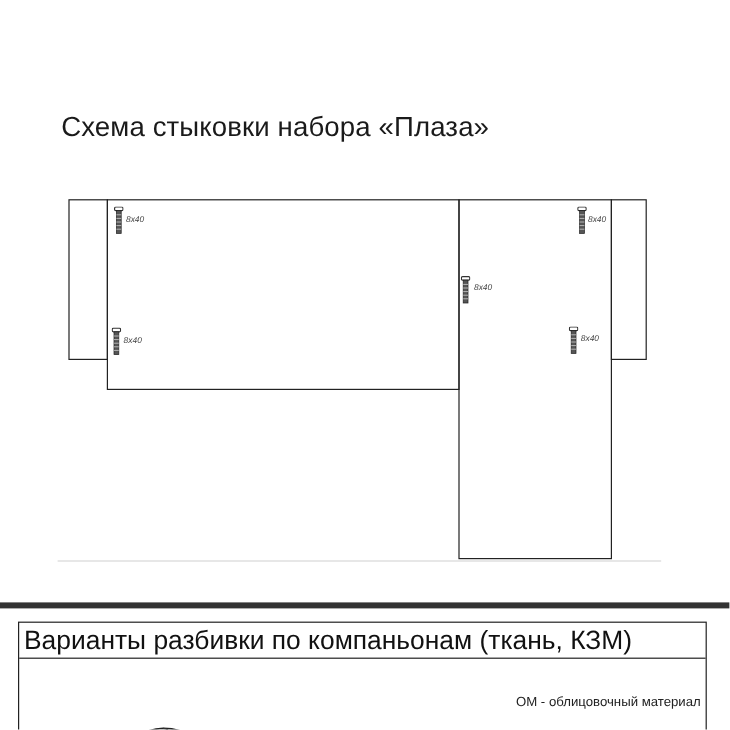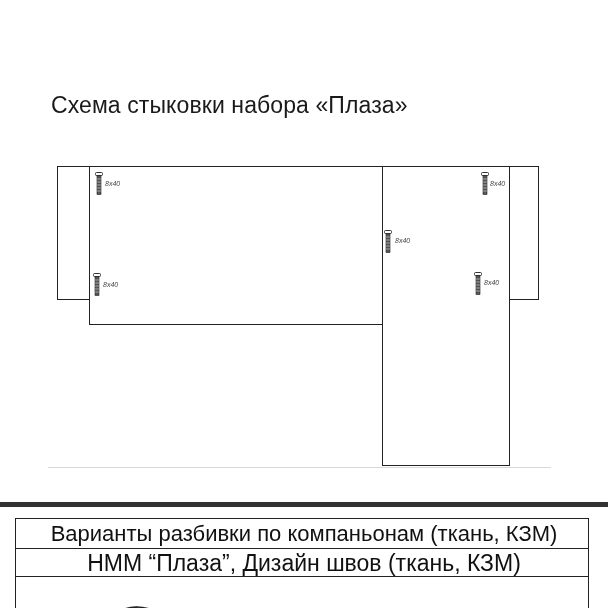--- a/index.html
+++ b/index.html
@@ -20,21 +20,21 @@
       position: absolute; font-size: 7px; font-style: italic; color: #444;
       font-family: "Liberation Sans", sans-serif; white-space: nowrap;
     }
     .divider-bar { position: absolute; left: 0; top: 502px; width: 608px; height: 5px; background: #333; }
     .table {
       position: absolute; left: 15px; top: 518px; width: 574px; height: 100px;
       border: 1.5px solid #222; box-sizing: border-box;
     }
     .row1, .row2 {
       position: absolute; left: 0; width: 100%; box-sizing: border-box;
-      border-bottom: 1.5px solid #222; white-space: nowrap; overflow: hidden; text-align: center;
+      border-bottom: 1.5px solid #222; white-space: nowrap; overflow: hidden;
     }
     .row1 { top: 0; height: 30px; font-size: 22px; line-height: 30px; padding-left: 4px; }
     .row2 { top: 30px; height: 28px; font-size: 23px; line-height: 28px; padding-left: 4px; }
     .note {
       position: absolute; right: 4px; top: 60px; font-size: 11px; color: #222; white-space: nowrap;
     }
     .circle-arc {
       position: absolute; left: 60px; top: 82px;
     }
   </style>
@@ -112,19 +112,19 @@
       <line x1="2" y1="16" x2="6" y2="16"></line>
       <line x1="2" y1="19" x2="6" y2="19"></line>
     </g>
 </svg>
 <span class="screw-label" style="left:484px; top:279px;">8x40</span>
 
 <div class="divider-bar"></div>
 
 <div class="table">
   <div class="row1">Варианты разбивки по компаньонам (ткань, КЗМ)</div>
-  <div class="row2">НММ “Плаза”, Дизайн швов (ткань, КЗМ)</div>
+  <div class="note">ОМ - облицовочный материал</div>
   <svg class="circle-arc" width="110" height="40" viewBox="0 0 110 40">
     <path d="M5 40 Q 30 8 60 6 Q 90 6 108 40" fill="none" stroke="#222" stroke-width="1.4"></path>
     <path d="M60 6 Q 66 6 66 14 L 66 40" fill="none" stroke="#333" stroke-width="1"></path>
     <path d="M58 8 L 58 40" fill="none" stroke="#555" stroke-width="0.8"></path>
   </svg>
 </div>
 
 </body></html>

